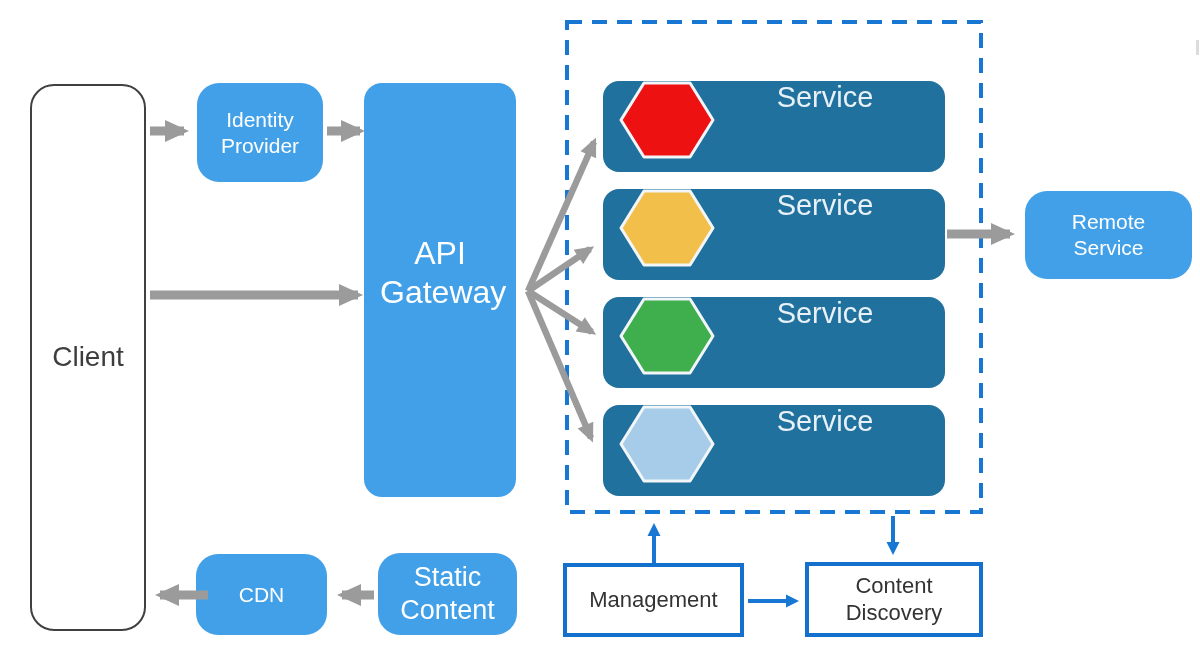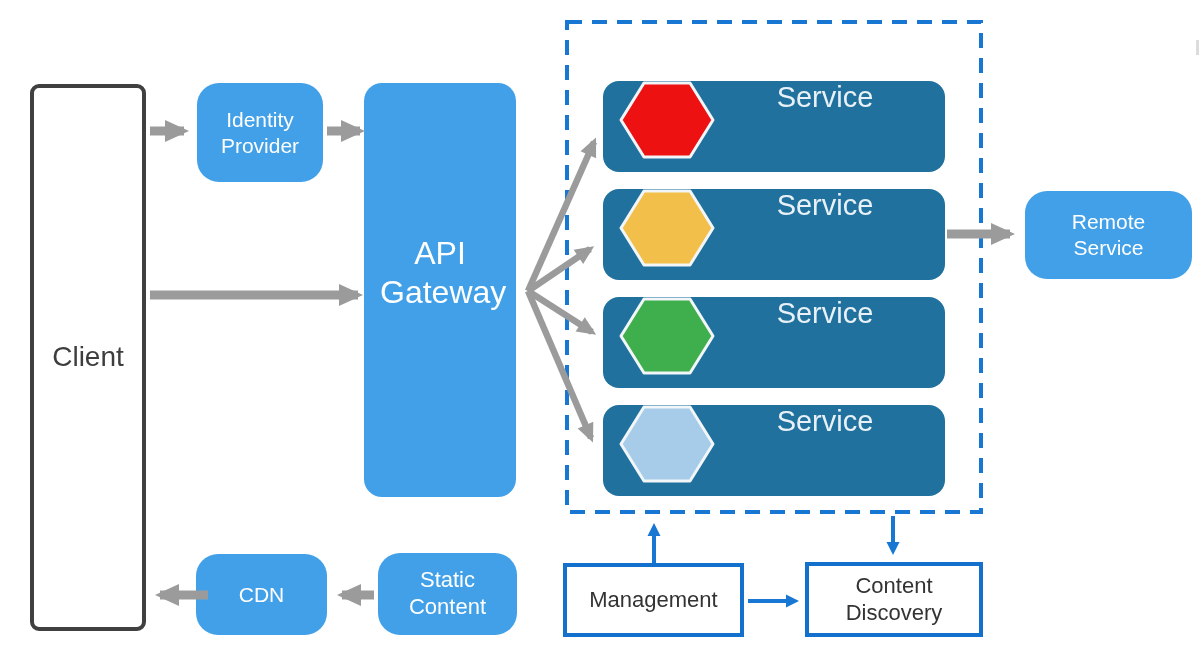--- a/index.html
+++ b/index.html
@@ -7,30 +7,30 @@
     position:relative;width:1200px;height:656px;background:#ffffff;
     font-family:"Liberation Sans",sans-serif;overflow:hidden;
   }
   .node{
     position:absolute;display:flex;align-items:center;justify-content:center;
     text-align:center;box-sizing:border-box;line-height:1.22;
   }
   .blue{background:#41a0e8;color:#ffffff;border-radius:22px;}
   .client{
     left:30px;top:84px;width:116px;height:547px;background:#ffffff;
-    border:4px solid #404040;border-radius:9px;color:#3d3d3d;font-size:28px;
+    border:2px solid #404040;border-radius:24px;color:#3d3d3d;font-size:28px;
   }
   .idp{left:197px;top:83px;width:126px;height:99px;font-size:21px;}
   .idp .lbl{max-width:96px;}
   .gateway{left:364px;top:83px;width:152px;height:414px;font-size:32px;border-radius:18px;padding-bottom:34px;}
   .gateway .lbl{max-width:120px;}
   .remote{left:1025px;top:191px;width:167px;height:88px;font-size:21px;}
   .remote .lbl{max-width:100px;}
   .cdn{left:196px;top:554px;width:131px;height:81px;font-size:21px;}
-  .static{left:378px;top:553px;width:139px;height:82px;font-size:22px;}
+  .static{left:378px;top:553px;width:139px;height:82px;font-size:27px;}
   .static .lbl{max-width:100px;}
   .outline{
     background:#ffffff;border:4px solid #1470cd;color:#333333;font-size:22px;
   }
   .mgmt{left:563px;top:563px;width:181px;height:74px;}
   .sd{left:805px;top:562px;width:178px;height:75px;}
   .sd .lbl{max-width:120px;}
   .micro-title{
     position:absolute;left:565px;top:36px;width:418px;text-align:center;
     color:#0f62c5;font-size:26px;

